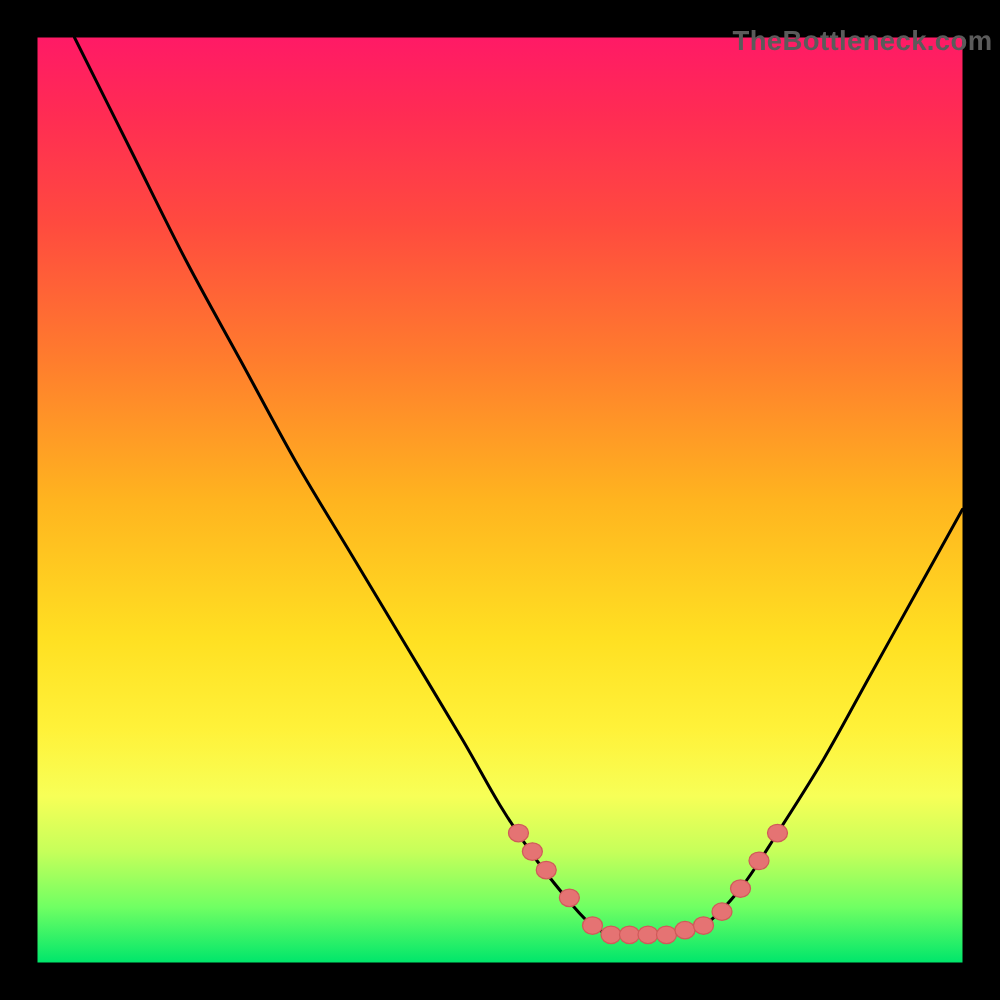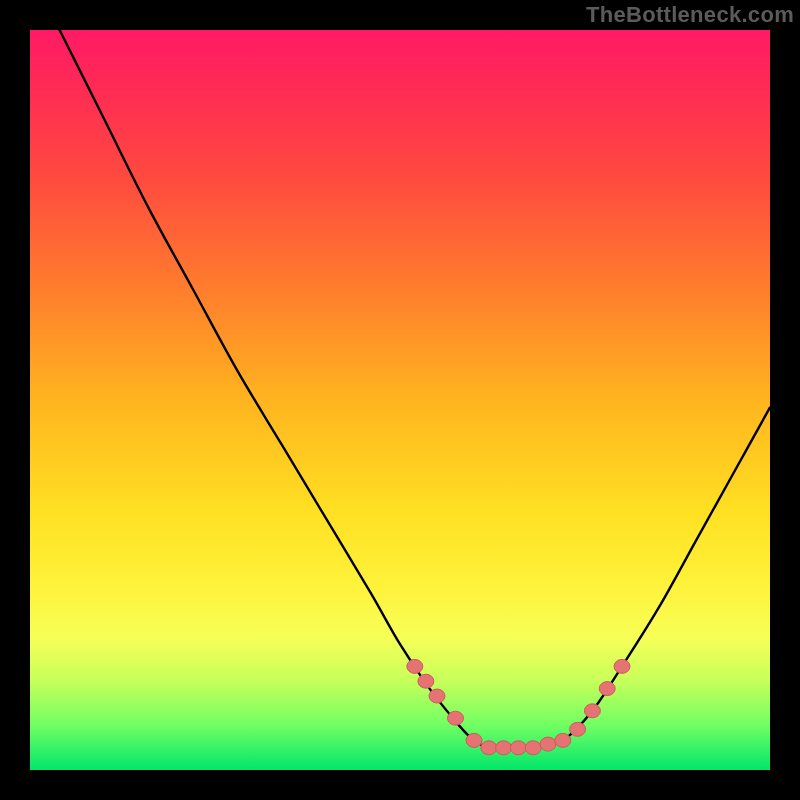--- a/index.html
+++ b/index.html
@@ -34,21 +34,21 @@
       #ffe022 65%,
       #fff23a 75%,
       #f7ff57 82%,
       #c6ff5a 88%,
       #70ff63 94%,
       #00e66b 100%
     );
   }
   .attribution {
     position: absolute;
-    top: 2px;
+    top: 20px;
     right: 6px;
     color: #5b5b5b;
     font-size: 22px;
     font-weight: 600;
     letter-spacing: 0.3px;
     user-select: none;
   }
   svg.curve {
     position: absolute;
     left: 0;

